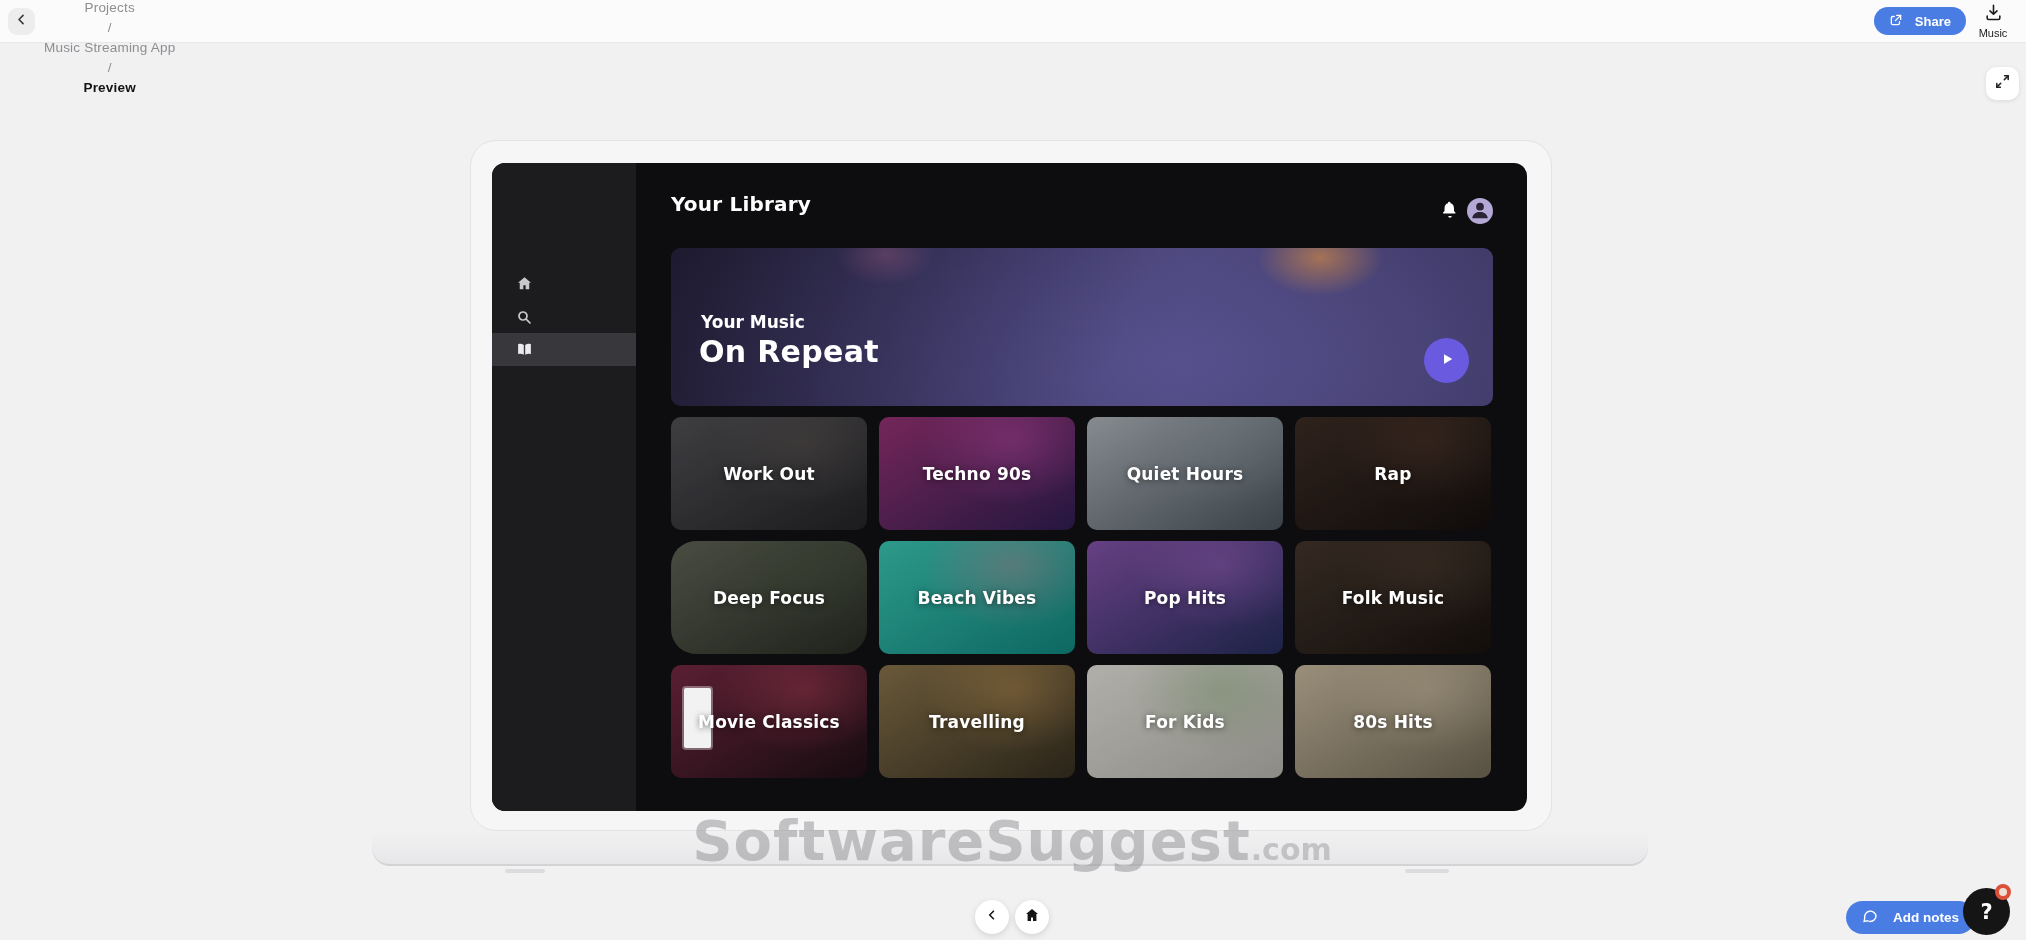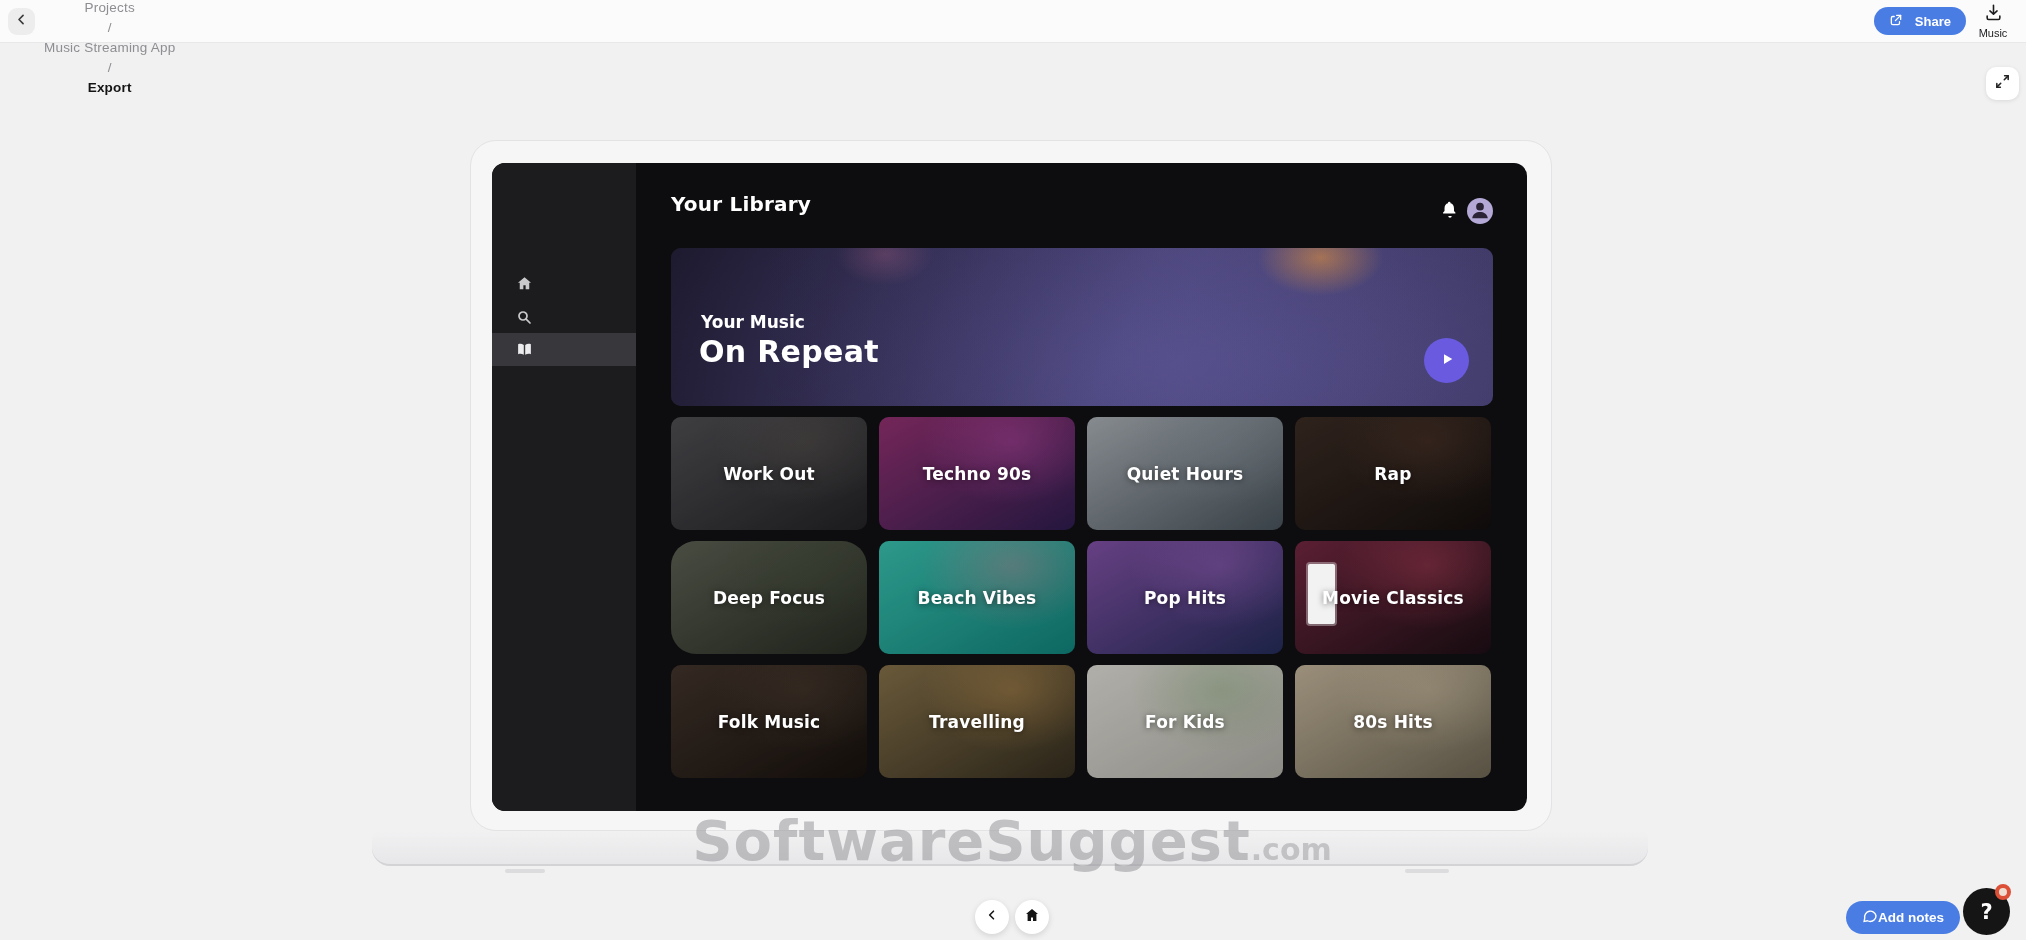--- a/index.html
+++ b/index.html
@@ -55,21 +55,21 @@
 
   
   .watermark{position:absolute;left:1012px;top:808px;transform:translateX(-50%);display:flex;align-items:baseline;z-index:5;opacity:.55;pointer-events:none;white-space:nowrap;}
   .wm-main{font-family:"DejaVu Sans",sans-serif;font-weight:bold;font-size:56px;color:#98989c;letter-spacing:1px;}
   .wm-suffix{font-family:"DejaVu Sans",sans-serif;font-weight:bold;font-size:30px;color:#a2a2a6;}
 
   
   .nav-circle{position:absolute;width:34px;height:34px;border-radius:50%;background:#ffffff;box-shadow:0 2px 6px rgba(0,0,0,.13);display:flex;align-items:center;justify-content:center;z-index:30;cursor:pointer;}
   .nav-back{left:975px;top:900px;}
   .nav-home{left:1015px;top:900px;}
-  .notes-btn{position:absolute;left:1846px;top:901px;height:33px;padding:0 16px;border-radius:17px;background:#4a7de4;color:#fff;display:flex;align-items:center;gap:0;font-size:13.5px;font-weight:bold;z-index:30;cursor:pointer;}
+  .notes-btn{position:absolute;left:1846px;top:901px;height:33px;padding:0 16px;border-radius:17px;background:#4a7de4;color:#fff;display:flex;align-items:center;gap:15px;font-size:13.5px;font-weight:bold;z-index:30;cursor:pointer;}
   .help-btn{position:absolute;left:1963px;top:888px;width:47px;height:47px;border-radius:50%;background:#151515;color:#fff;display:flex;align-items:center;justify-content:center;font-size:21px;font-weight:bold;z-index:30;cursor:pointer;font-family:"DejaVu Sans",sans-serif;}
   .help-badge{position:absolute;left:1995px;top:884px;width:16px;height:16px;border-radius:50%;background:#f0ddd2;border:4px solid #dd5038;box-sizing:border-box;z-index:31;}
 </style>
 </head>
 <body>
 
 <div class="stage">
 
   <div class="topbar">
     <div class="back-btn">
@@ -77,21 +77,21 @@
         <svg width="15" height="15" viewBox="0 0 24 24" fill="none" stroke="#3a3a3c" stroke-width="2.6" stroke-linecap="round" stroke-linejoin="round">
             <path d="m14.5 5.5-6.5 6.5 6.5 6.5"></path>
           </svg>
       </span>
     </div>
     <div class="crumbs">
       <span>Projects</span>
       <span>/</span>
       <span>Music Streaming App</span>
       <span>/</span>
-      <span class="cur">Export</span>
+      <span class="cur">Preview</span>
     </div>
     <div class="share-btn">
       <span>
         <svg width="14" height="14" viewBox="0 0 24 24" fill="none" stroke="#fff" stroke-width="2.2" stroke-linecap="round" stroke-linejoin="round">
             <path d="M9 6H6.5A2.5 2.5 0 0 0 4 8.5v9A2.5 2.5 0 0 0 6.5 20h9a2.5 2.5 0 0 0 2.5-2.5V15"></path>
             <path d="M13 4h7v7"></path>
             <path d="M20 4 11 13"></path>
           </svg>
       </span>
       <span>Share</span>
@@ -194,27 +194,27 @@
         </div>
         <div class="card" style="background: radial-gradient(130px 90px at 68% 22%, rgba(70, 82, 62, 0.35), transparent 70%), linear-gradient(150deg, rgb(92, 96, 82), rgb(37, 42, 32)); border-radius: 25px;">
           <div class="card-label">Deep Focus</div>
         </div>
         <div class="card" style="background: radial-gradient(130px 90px at 68% 22%, rgba(242, 137, 159, 0.35), transparent 70%), linear-gradient(150deg, rgb(56, 194, 176), rgb(14, 131, 123)); padding-left: 36px;">
           <div class="card-label">Beach Vibes</div>
         </div>
         <div class="card" style="background: radial-gradient(130px 90px at 68% 22%, rgba(184, 115, 216, 0.35), transparent 70%), linear-gradient(150deg, rgb(129, 80, 166), rgb(34, 42, 88));">
           <div class="card-label">Pop Hits</div>
         </div>
+        <div class="card" style="background: radial-gradient(130px 90px at 68% 22%, rgba(94, 76, 60, 0.35), transparent 70%), linear-gradient(150deg, rgb(65, 51, 42), rgb(21, 15, 11));">
+          <div class="card-label">Folk Music</div>
+        </div>
         <div class="card" style="background: radial-gradient(130px 90px at 68% 22%, rgba(224, 80, 110, 0.35), transparent 70%), linear-gradient(150deg, rgb(114, 38, 63), rgb(27, 13, 19));">
           <div class="poster"></div>
           <div class="card-label">Movie Classics</div>
         </div>
-        <div class="card" style="background: radial-gradient(130px 90px at 68% 22%, rgba(94, 76, 60, 0.35), transparent 70%), linear-gradient(150deg, rgb(65, 51, 42), rgb(21, 15, 11));">
-          <div class="card-label">Folk Music</div>
-        </div>
         <div class="card" style="background: radial-gradient(130px 90px at 68% 22%, rgba(224, 167, 88, 0.35), transparent 70%), linear-gradient(150deg, rgb(133, 112, 72), rgb(51, 44, 29));">
           <div class="card-label">Travelling</div>
         </div>
         <div class="card" style="background: radial-gradient(130px 90px at 68% 22%, rgba(121, 164, 104, 0.35), transparent 70%), linear-gradient(150deg, rgb(224, 222, 215), rgb(178, 176, 168));">
           <div class="card-label">For Kids</div>
         </div>
         <div class="card" style="background: radial-gradient(130px 90px at 68% 22%, rgba(226, 210, 178, 0.35), transparent 70%), linear-gradient(150deg, rgb(196, 181, 155), rgb(110, 102, 84));">
           <div class="card-label">80s Hits</div>
         </div>
       </div>

